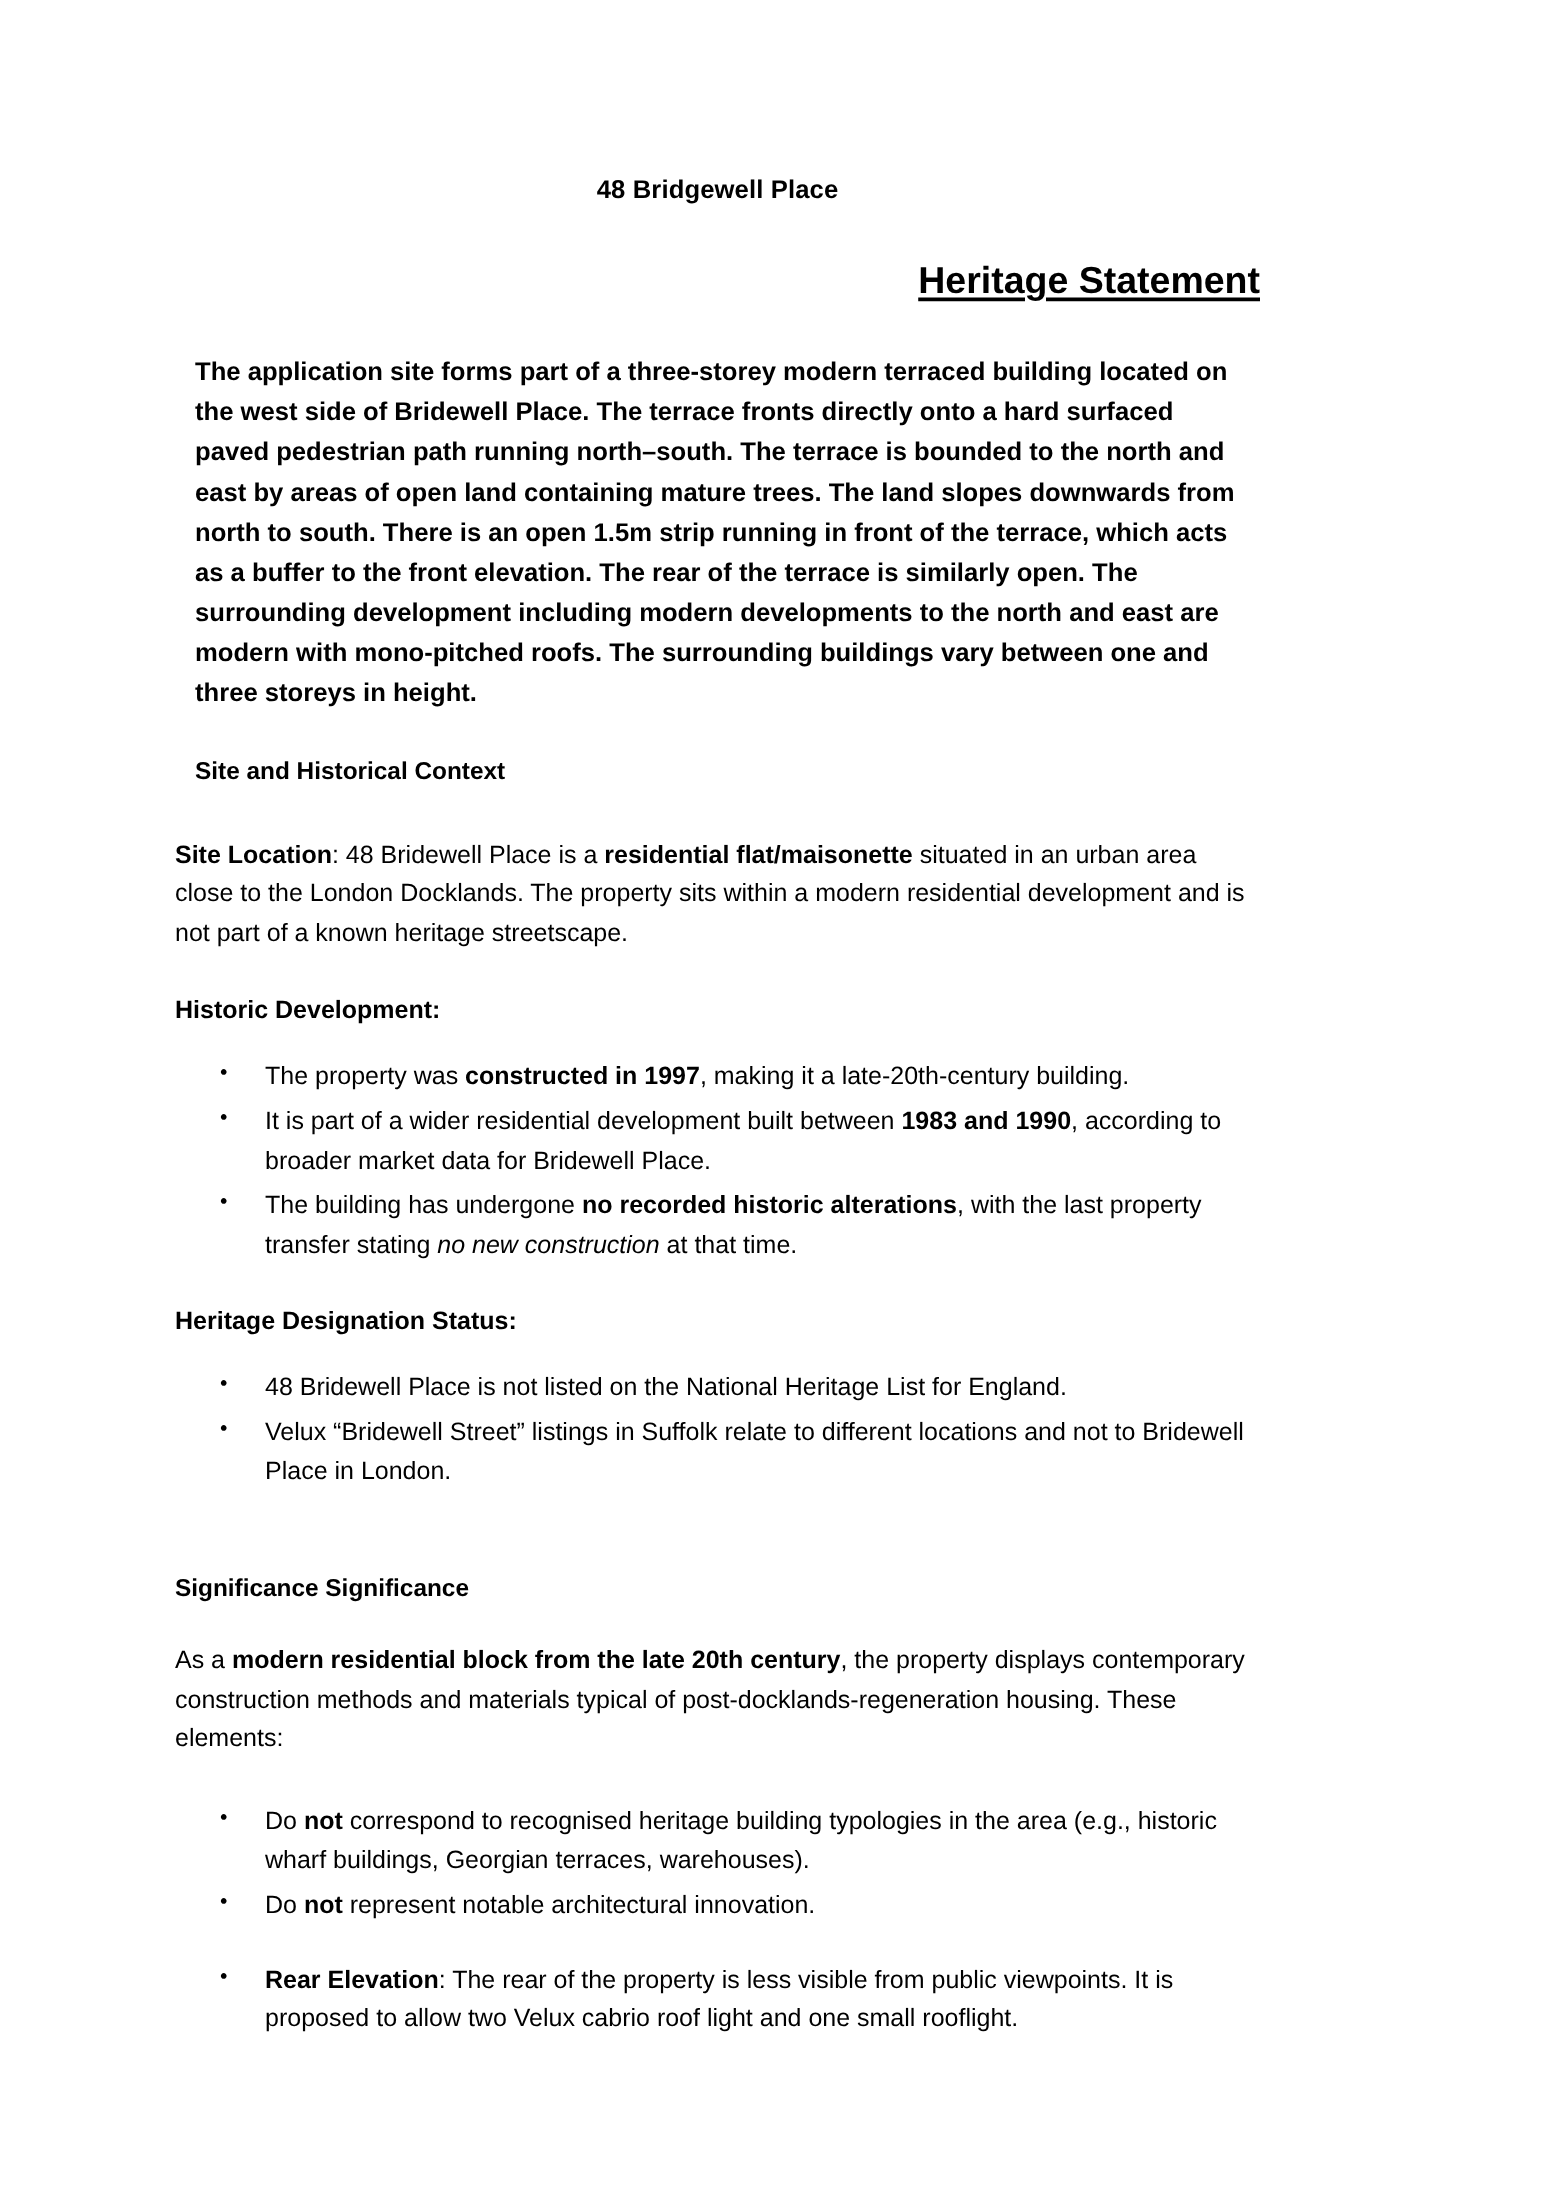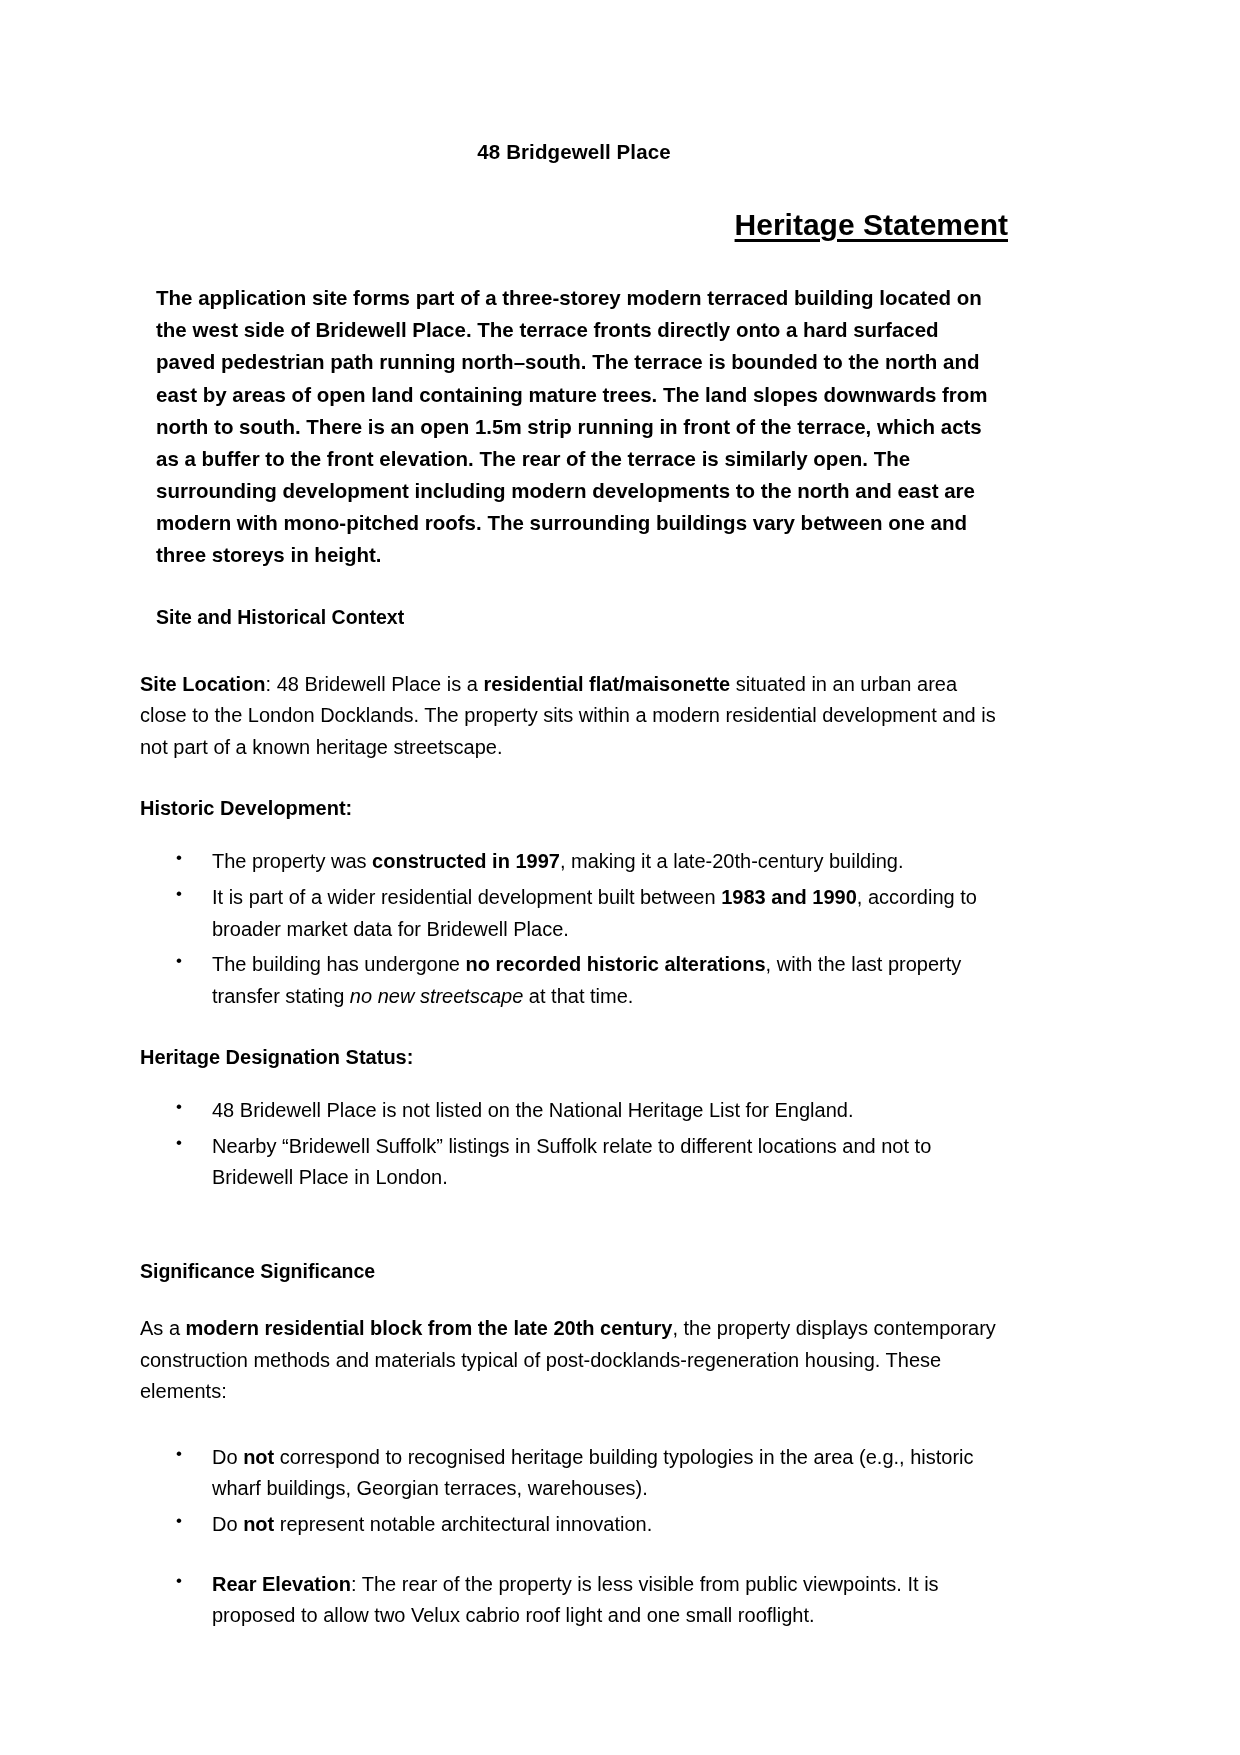--- a/index.html
+++ b/index.html
@@ -114,29 +114,29 @@
   <div class="sub-heading">Historic Development:</div>
 
   <ul class="bullets">
     <li>
       <span>The property was </span><b>constructed in 1997</b><span>, making it a late-20th-century building.</span>
     </li>
     <li>
       <span>It is part of a wider residential development built between </span><b>1983 and 1990</b><span>, according to broader market data for Bridewell Place.</span>
     </li>
     <li>
-      <span>The building has undergone </span><b>no recorded historic alterations</b><span>, with the last property transfer stating </span><i>no new streetscape</i><span> at that time.</span>
+      <span>The building has undergone </span><b>no recorded historic alterations</b><span>, with the last property transfer stating </span><i>no new construction</i><span> at that time.</span>
     </li>
   </ul>
 
   <div class="sub-heading">Heritage Designation Status:</div>
 
   <ul class="bullets">
     <li>48 Bridewell Place is not listed on the National Heritage List for England.</li>
-    <li>Nearby “Bridewell Suffolk” listings in Suffolk relate to different locations and not to Bridewell Place in London.</li>
+    <li>Velux “Bridewell Street” listings in Suffolk relate to different locations and not to Bridewell Place in London.</li>
   </ul>
 
   <div class="gap-lg"></div>
 
   <div class="arch-title">Significance Significance</div>
 
   <p class="body-para">
     <span>As a </span><b>modern residential block from the late 20th century</b><span>, the property displays contemporary construction methods and materials typical of post-docklands-regeneration housing. These elements:</span>
   </p>
 

